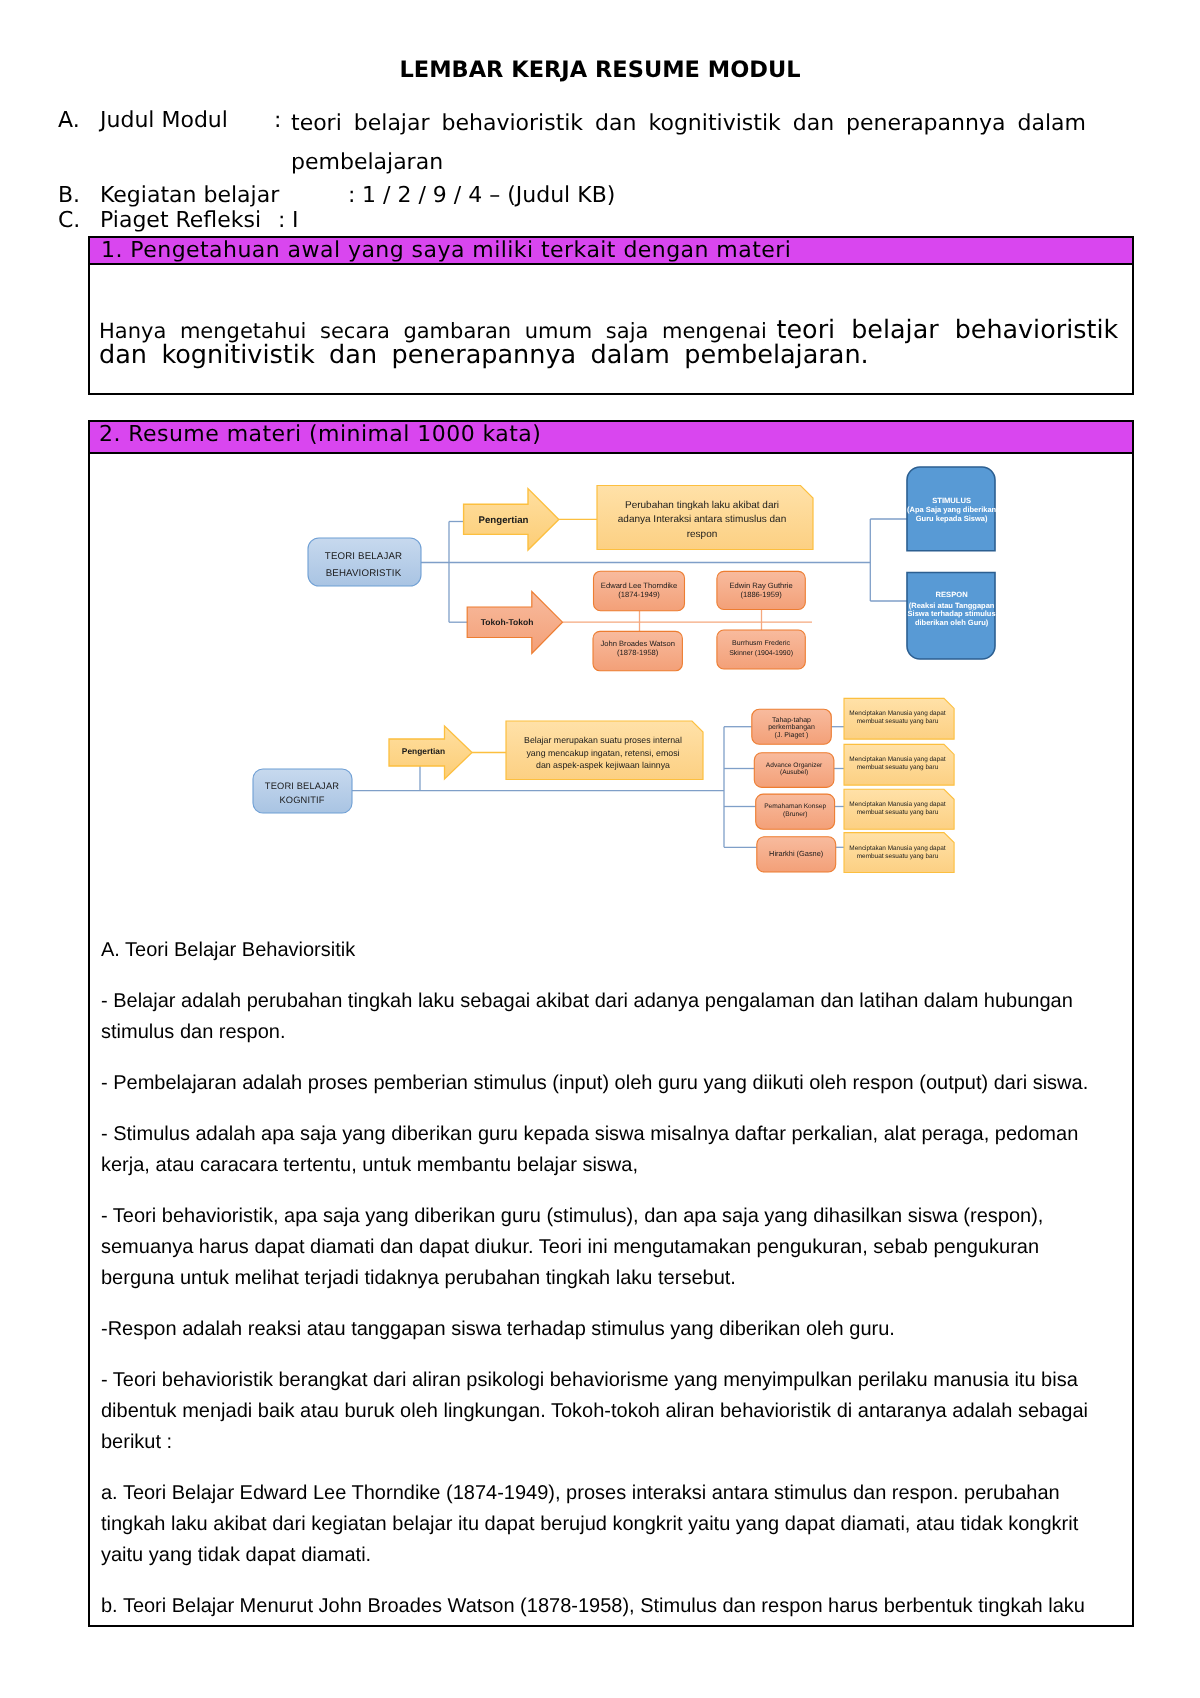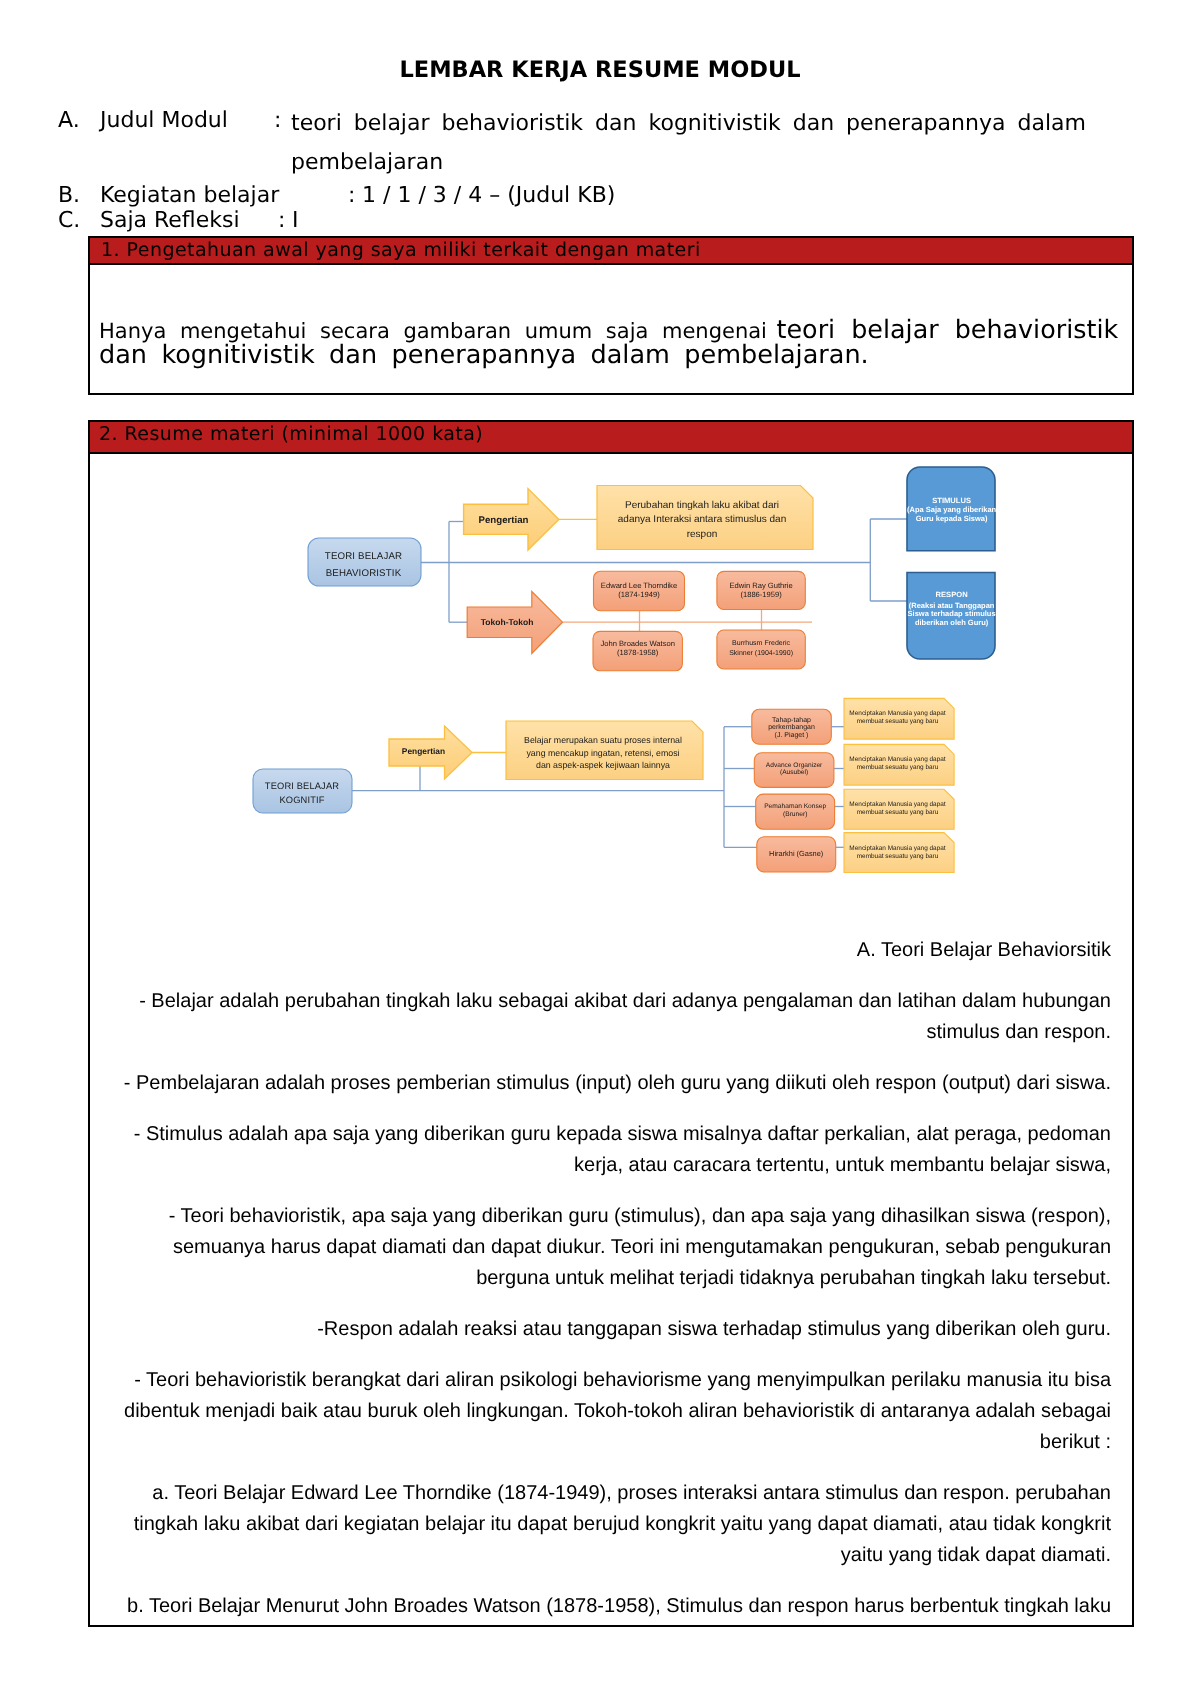--- a/index.html
+++ b/index.html
@@ -4,22 +4,22 @@
 <style>
   html,body{margin:0;padding:0;}
   body{width:1200px;height:1698px;background:#ffffff;
         -webkit-font-smoothing:antialiased;text-rendering:geometricPrecision;}
   .page{position:relative;width:1200px;height:1698px;overflow:hidden;
         font-family:"DejaVu Sans",sans-serif;color:#000;}
   .doc-title{position:absolute;left:0;top:57px;width:1200px;text-align:center;
         font-weight:bold;font-size:22.5px;}
   .hitem{position:absolute;font-size:22px;white-space:pre;}
   .sbox{position:absolute;border:2px solid #000;box-sizing:border-box;background:#fff;}
-  .sbox-head{position:absolute;background:#b91c1c;box-sizing:border-box;
-        border-bottom:2px solid #000;font-size:19px;letter-spacing:0.45px;}
+  .sbox-head{position:absolute;background:#d946ef;box-sizing:border-box;
+        border-bottom:2px solid #000;font-size:22px;letter-spacing:0.45px;}
   .sbox-body{position:absolute;font-size:19.5px;line-height:27px;}
   .diagram{position:absolute;left:0;top:0;pointer-events:none;}
   .dg{font-family:"Liberation Sans",sans-serif;fill:#1a1a1a;text-anchor:middle;}
   .dgc{font-size:9.7px;letter-spacing:0.15px;}
   .dgc2{font-size:9.3px;letter-spacing:0.15px;}
   .dgb{font-size:9.7px;font-weight:bold;}
   .dgb3{font-size:8.5px;font-weight:bold;}
   .dgb2{font-size:8.4px;font-weight:bold;}
   .dgd{font-size:10px;}
   .dgf{font-size:7.6px;}
@@ -27,41 +27,41 @@
   .dgs{font-size:7.6px;font-weight:bold;fill:#ffffff;}
   .dgs2{font-size:7.5px;font-weight:bold;fill:#ffffff;}
   .dgk1{font-size:7px;}
   .dgk2{font-size:6.6px;}
   .dgk3{font-size:6.65px;}
   .dgk4{font-size:7.4px;}
   .dgr{font-size:6.45px;}
   .dgd2{font-size:8.8px;}
   .para-block{position:absolute;left:101px;top:935px;width:1010px;}
   .para{position:relative;margin:0 0 20px 0;font-family:"Liberation Sans",sans-serif;
-        font-size:20px;line-height:31px;color:#000;text-align:right;}
+        font-size:20px;line-height:31px;color:#000;text-align:left;}
 </style>
 </head>
 <body>
 
 <div class="page">
 
   <div class="doc-title">LEMBAR KERJA RESUME MODUL</div>
 
   <div class="hitem" style="left:58px;top:108px;">A.</div>
   <div class="hitem" style="left:100px;top:108px;">Judul Modul</div>
   <div class="hitem" style="left:274px;top:108px;">:</div>
   <div class="hitem" style="left:291px;top:104px;width:805px;white-space:normal;line-height:39px;word-spacing:5.0px;">teori belajar behavioristik dan kognitivistik dan penerapannya dalam pembelajaran</div>
 
   <div class="hitem" style="left:58px;top:183px;">B.</div>
   <div class="hitem" style="left:100px;top:183px;">Kegiatan belajar</div>
   <div class="hitem" style="left:348px;top:183px;">:</div>
-  <div class="hitem" style="left:362px;top:183px;">1 / 1 / 3 / 4 – (Judul KB)</div>
+  <div class="hitem" style="left:362px;top:183px;">1 / 2 / 9 / 4 – (Judul KB)</div>
 
   <div class="hitem" style="left:58px;top:208px;">C.</div>
-  <div class="hitem" style="left:100px;top:208px;">Saja Refleksi</div>
+  <div class="hitem" style="left:100px;top:208px;">Piaget Refleksi</div>
   <div class="hitem" style="left:278px;top:208px;">:</div>
   <div class="hitem" style="left:292px;top:208px;">I</div>
 
   <div class="sbox" style="left:88px;top:236px;width:1046px;height:159px;"></div>
   <div class="sbox-head" style="left:90px;top:238px;width:1042px;height:27px;line-height:25px;padding-left:11px;">1.  Pengetahuan awal yang saya miliki terkait dengan materi</div>
   <div class="sbox-body" style="left:99px;top:316px;white-space:nowrap;">
     <span style="font-size:21px;word-spacing:6.95px;">Hanya mengetahui secara gambaran umum saja mengenai</span><span style="display:inline-block;width:9.6px;"></span><span style="font-size:25.4px;word-spacing:8px;">teori belajar behavioristik</span>
   </div>
   <div class="sbox-body" style="left:99px;top:342px;font-size:25.5px;word-spacing:6.3px;white-space:nowrap;">dan kognitivistik dan penerapannya dalam pembelajaran.</div>
 

